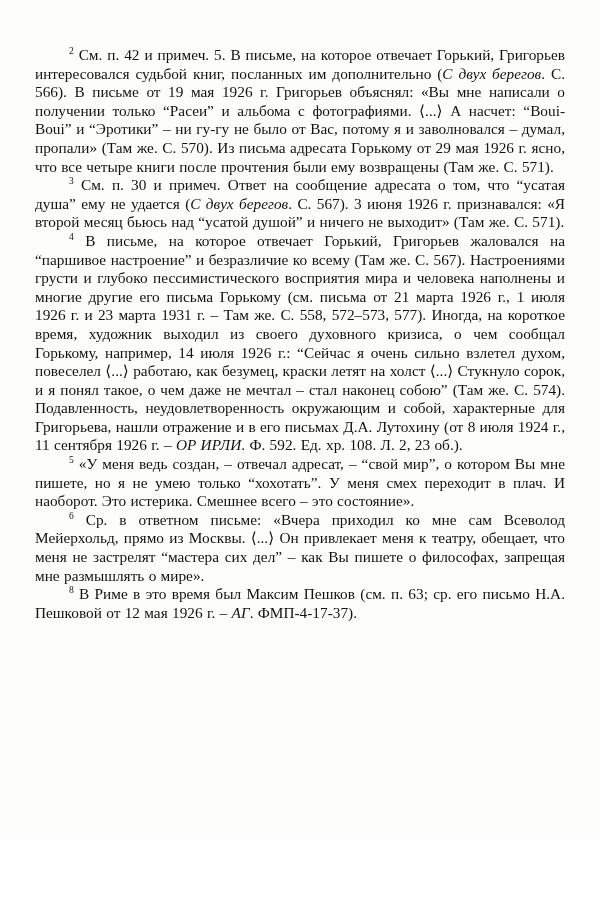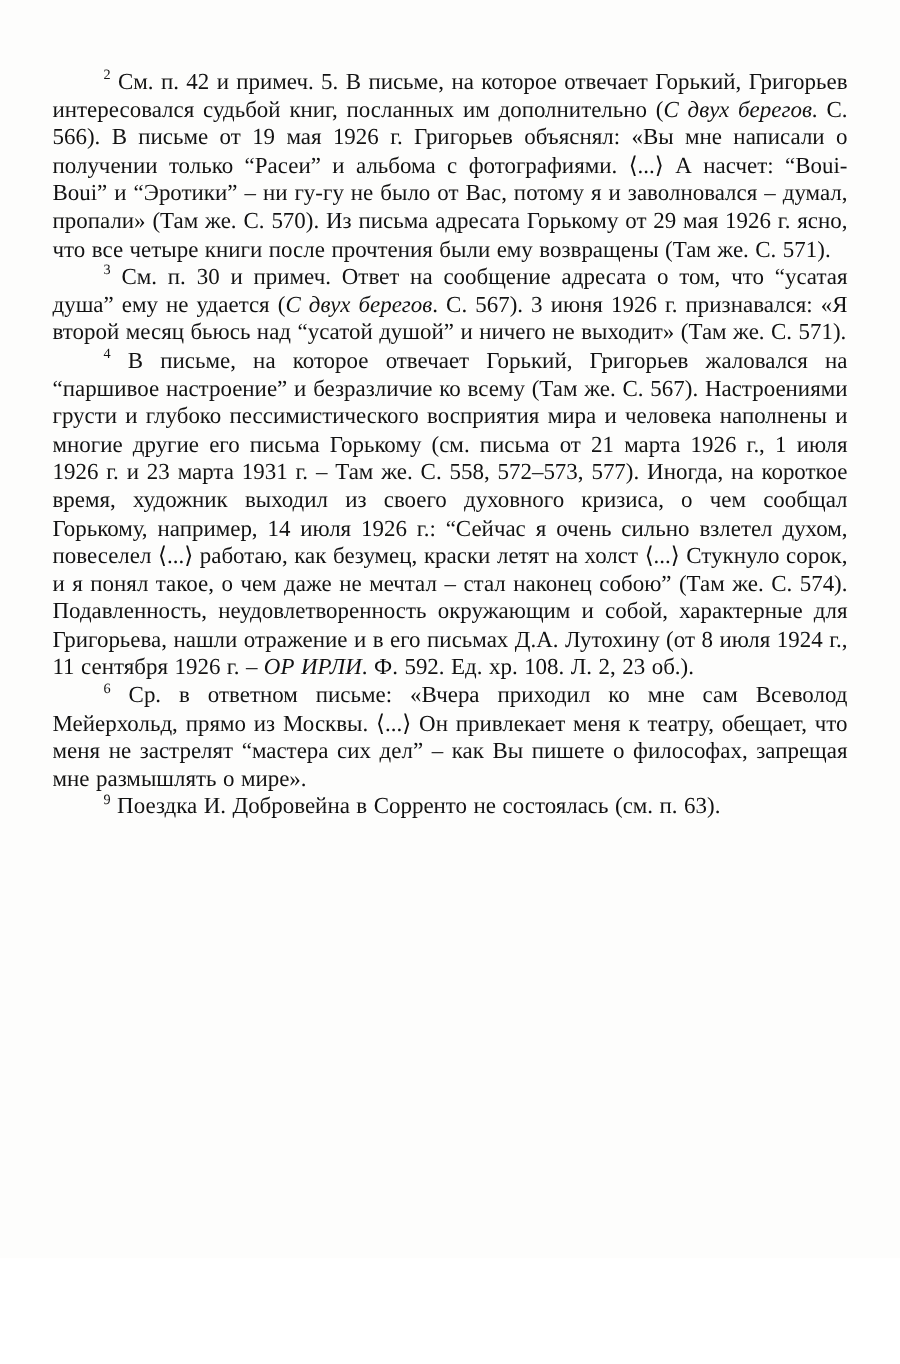--- a/index.html
+++ b/index.html
@@ -54,17 +54,18 @@
   }
 </style>
 </head>
 <body>
 
 <div class="page">
   <div class="text-block">
       <p class="footnote"><sup>2</sup> <span>См. п. 42 и примеч. 5. В письме, на которое отвечает Горький, Григорьев интересовался судьбой книг, посланных им дополнительно (</span><span class="it">С двух берегов</span><span>. С. 566). В письме от 19 мая 1926 г. Григорьев объяснял: «Вы мне написали о получении только “Расеи” и альбома с фотографиями. ⟨...⟩ А насчет: “Boui-Boui” и “Эротики” – ни гу-гу не было от Вас, потому я и заволновался – думал, пропали» (Там же. С. 570). Из письма адресата Горькому от 29 мая 1926 г. ясно, что все четыре книги после прочтения были ему возвращены (Там же. С. 571).</span></p>
       <p class="footnote"><sup>3</sup> <span>См. п. 30 и примеч. Ответ на сообщение адресата о том, что “усатая душа” ему не удается (</span><span class="it">С двух берегов</span><span>. С. 567). 3 июня 1926 г. признавался: «Я второй месяц бьюсь над “усатой душой” и ничего не выходит» (Там же. С. 571).</span></p>
       <p class="footnote"><sup>4</sup> <span>В письме, на которое отвечает Горький, Григорьев жаловался на “паршивое настроение” и безразличие ко всему (Там же. С. 567). Настроениями грусти и глубоко пессимистического восприятия мира и человека наполнены и многие другие его письма Горькому (см. письма от 21 марта 1926 г., 1 июля 1926 г. и 23 марта 1931 г. – Там же. С. 558, 572–573, 577). Иногда, на короткое время, художник выходил из своего духовного кризиса, о чем сообщал Горькому, например, 14 июля 1926 г.: “Сейчас я очень сильно взлетел духом, повеселел ⟨...⟩ работаю, как безумец, краски летят на холст ⟨...⟩ Стукнуло сорок, и я понял такое, о чем даже не мечтал – стал наконец собою” (Там же. С. 574). Подавленность, неудовлетворенность окружающим и собой, характерные для Григорьева, нашли отражение и в его письмах Д.А. Лутохину (от 8 июля 1924 г., 11 сентября 1926 г. – </span><span class="it">ОР ИРЛИ</span><span>. Ф. 592. Ед. хр. 108. Л. 2, 23 об.).</span></p>
+      <p class="footnote"><sup>5</sup> <span>«У меня ведь создан, – отвечал адресат, – “свой мир”, о котором Вы мне пишете, но я не умею только “хохотать”. У меня смех переходит в плач. И наоборот. Это истерика. Смешнее всего – это состояние».</span></p>
       <p class="footnote"><sup>6</sup> <span>Ср. в ответном письме: «Вчера приходил ко мне сам Всеволод Мейерхольд, прямо из Москвы. ⟨...⟩ Он привлекает меня к театру, обещает, что меня не застрелят “мастера сих дел” – как Вы пишете о философах, запрещая мне размышлять о мире».</span></p>
-      <p class="footnote"><sup>9</sup> <span>Поездка И. Добровейна в Сорренто не состоялась (см. п. 63).</span></p>
+      <p class="footnote"><sup>8</sup> <span>В Риме в это время был Максим Пешков (см. п. 63; ср. его письмо Н.А. Пешковой от 12 мая 1926 г. – </span><span class="it">АГ</span><span>. ФМП-4-17-37).</span></p>
     </div>
   <div class="page-number">473</div>
 </div>
 
 </body></html>

